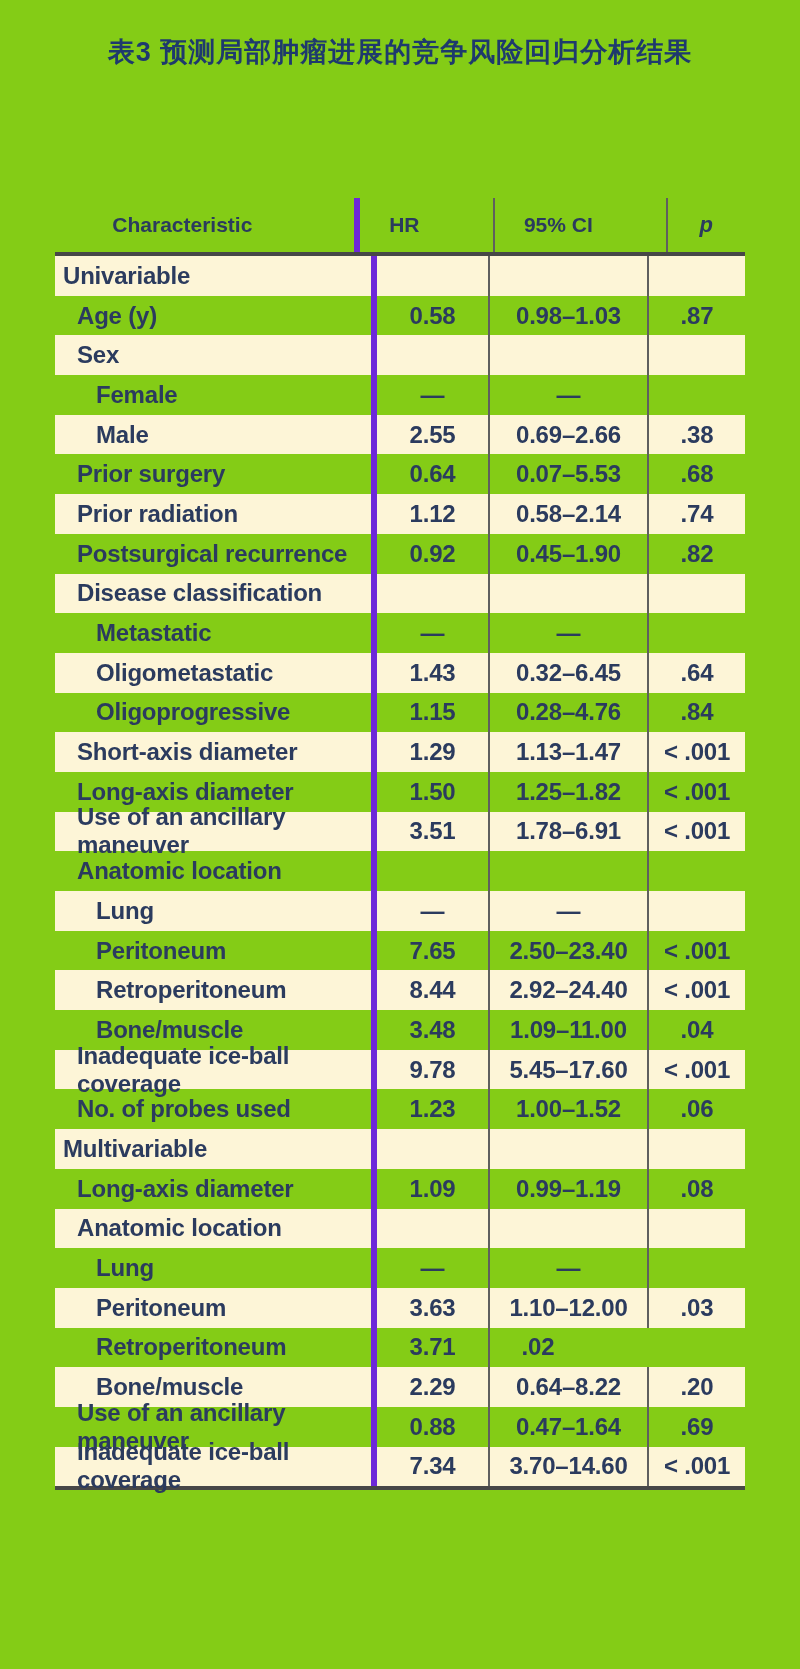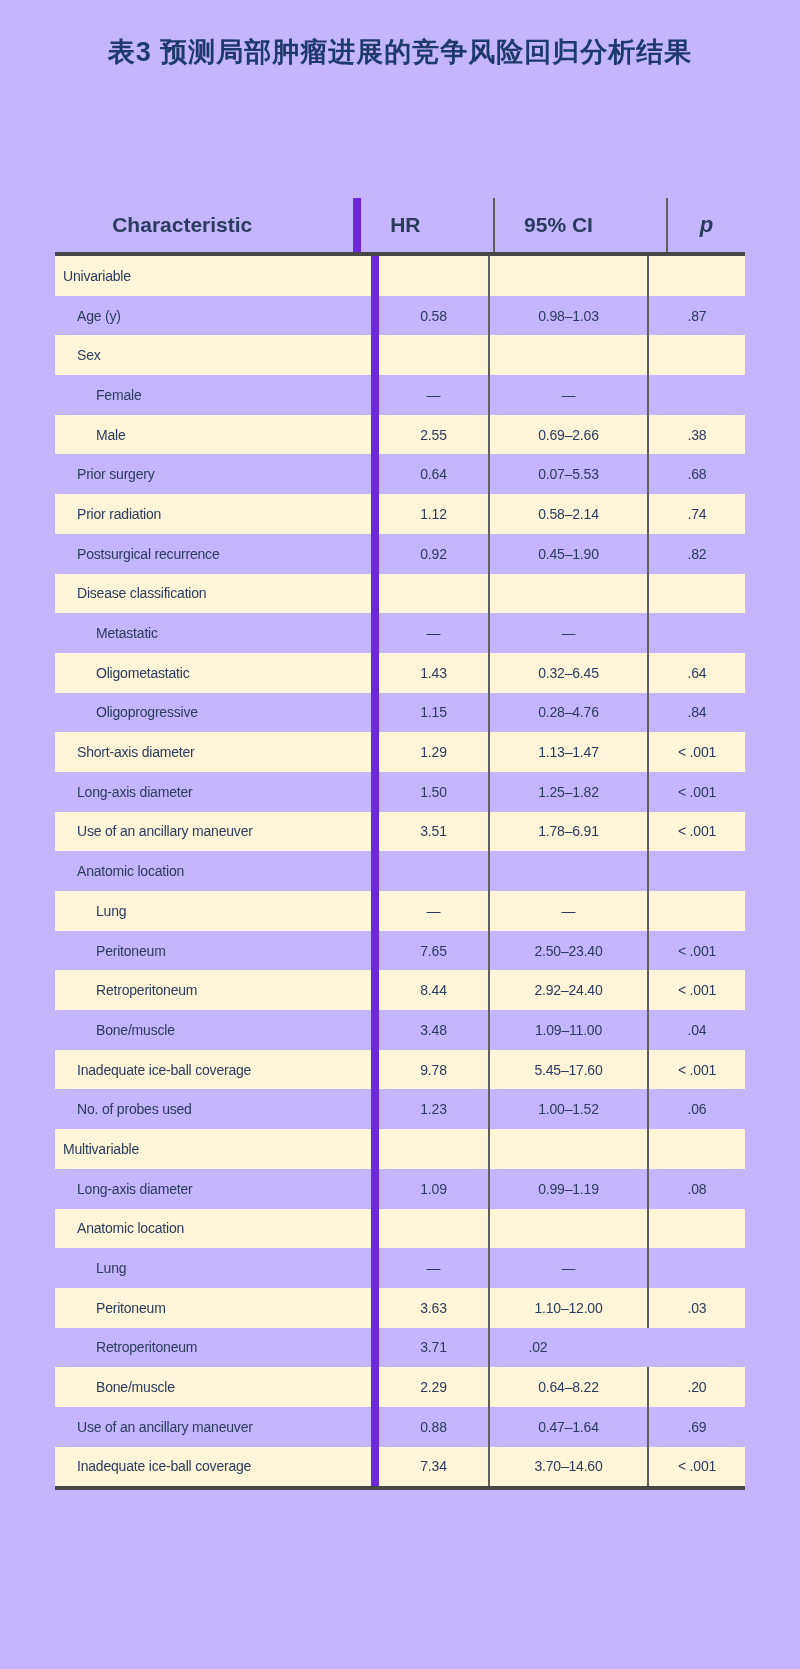--- a/index.html
+++ b/index.html
@@ -1,40 +1,40 @@
 <!DOCTYPE html>
 <html><head>
 <meta charset="utf-8">
 <style>
   html,body { margin:0; padding:0; background:#ffffff; }
   .page {
-    position:relative; width:800px; height:1669px; background:#c4b5fd;
+    position:relative; width:800px; height:1669px; background:#84cc16;
     font-family:"Liberation Sans","DejaVu Sans",sans-serif; overflow:hidden;
   }
   .title {
     position:absolute; top:34px; left:0; width:800px; margin:0;
     text-align:center; font-size:27px; font-weight:bold; color:#1e3a6d;
     letter-spacing:1px;
   }
   .table {
     position:absolute; left:55px; top:198px; width:690px; color:#2b3b5e;
   }
   .thead {
     display:flex; height:54px; align-items:center;
     border-bottom:4px solid #474747;
     font-size:21px; font-weight:bold;gap:44px;
   }
   .tbody { border-bottom:4px solid #474747; }
   .tr {
     display:flex; height:39.7px; align-items:flex-start;
-    font-size:14px; font-weight:normal; letter-spacing:-0.2px;
+    font-size:24px; font-weight:bold; letter-spacing:-0.2px;
   }
   .tr.shade { background:#fdf5d7; }
   .c0 { width:316px; box-sizing:border-box; }
-  .c1 { width:117px; box-sizing:border-box; border-left:8px solid #6d28d9; }
+  .c1 { width:117px; box-sizing:border-box; border-left:6px solid #6d28d9; }
   .c2 { width:159px; box-sizing:border-box; border-left:2px solid #5f5f5f; }
   .c3 { width:98px;  box-sizing:border-box; border-left:2px solid #5f5f5f; }
   .th { text-align:center; align-self:stretch; display:flex; align-items:center; justify-content:center; }
   .th.italic { font-style:italic; font-size:22px; }
   .td { align-self:stretch; display:flex; align-items:center; }
   .td.num { justify-content:center; }
   .td.c0.ind0 { padding-left:8px; }
   .td.c0.ind1 { padding-left:22px; }
   .td.c0.ind2 { padding-left:41px; }
 </style>

